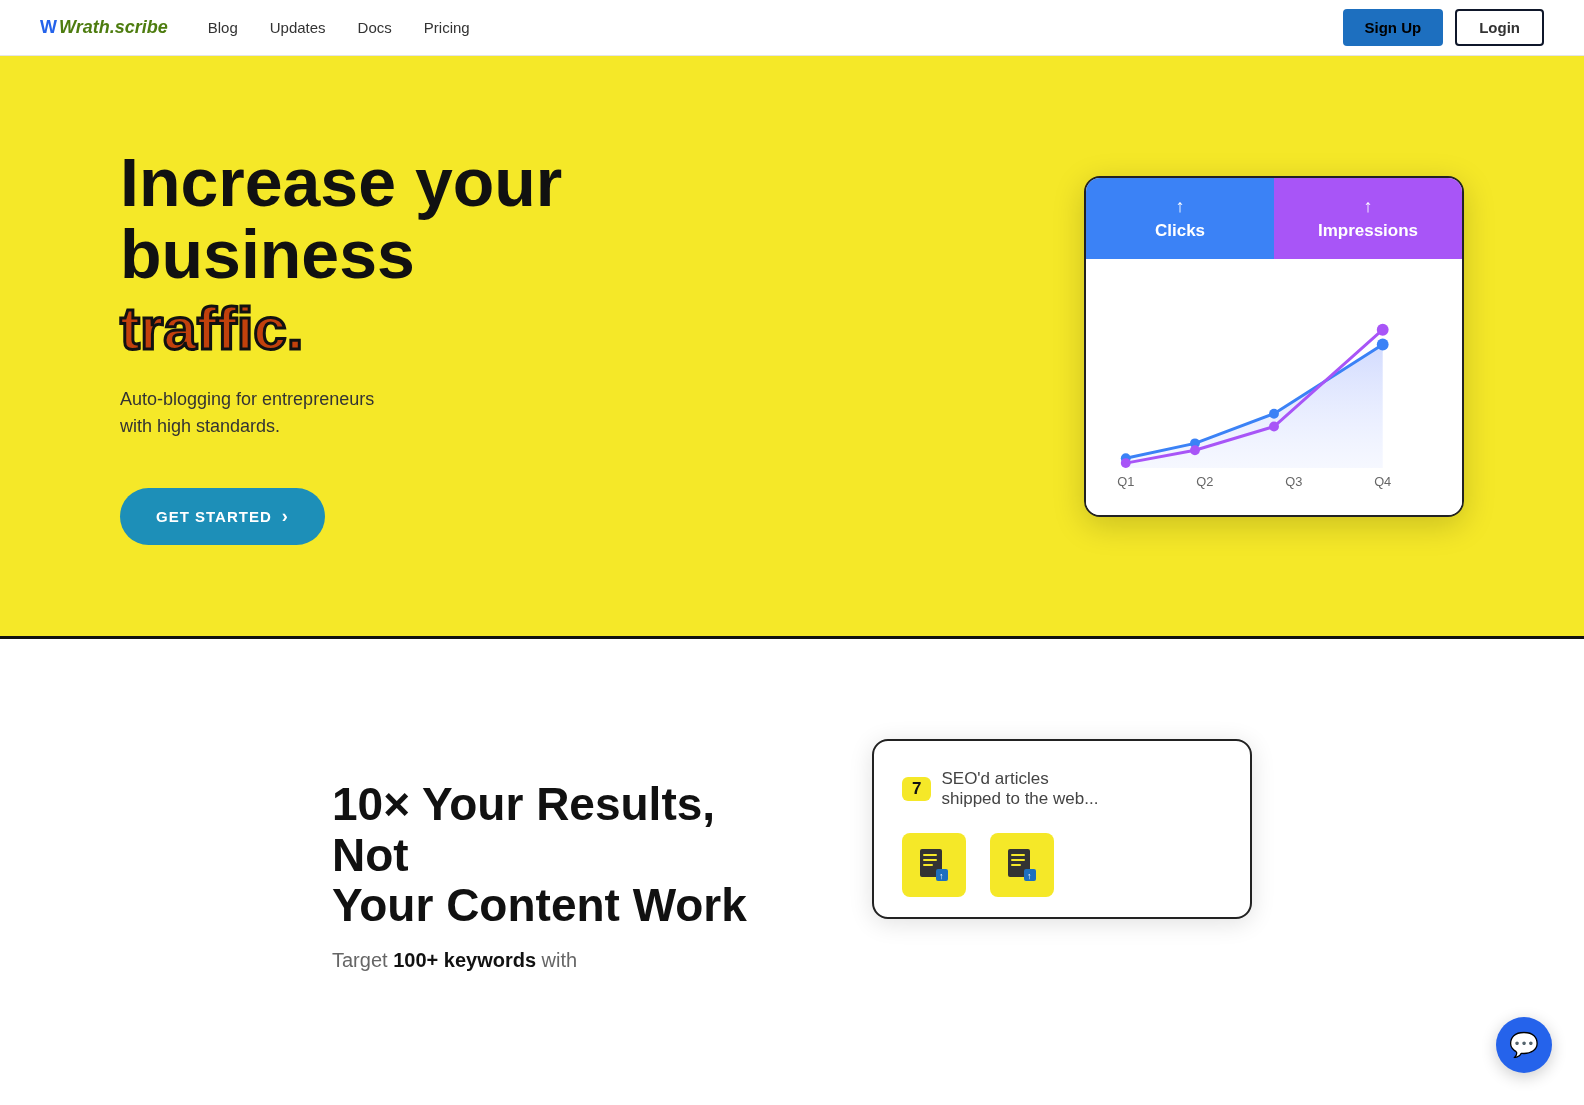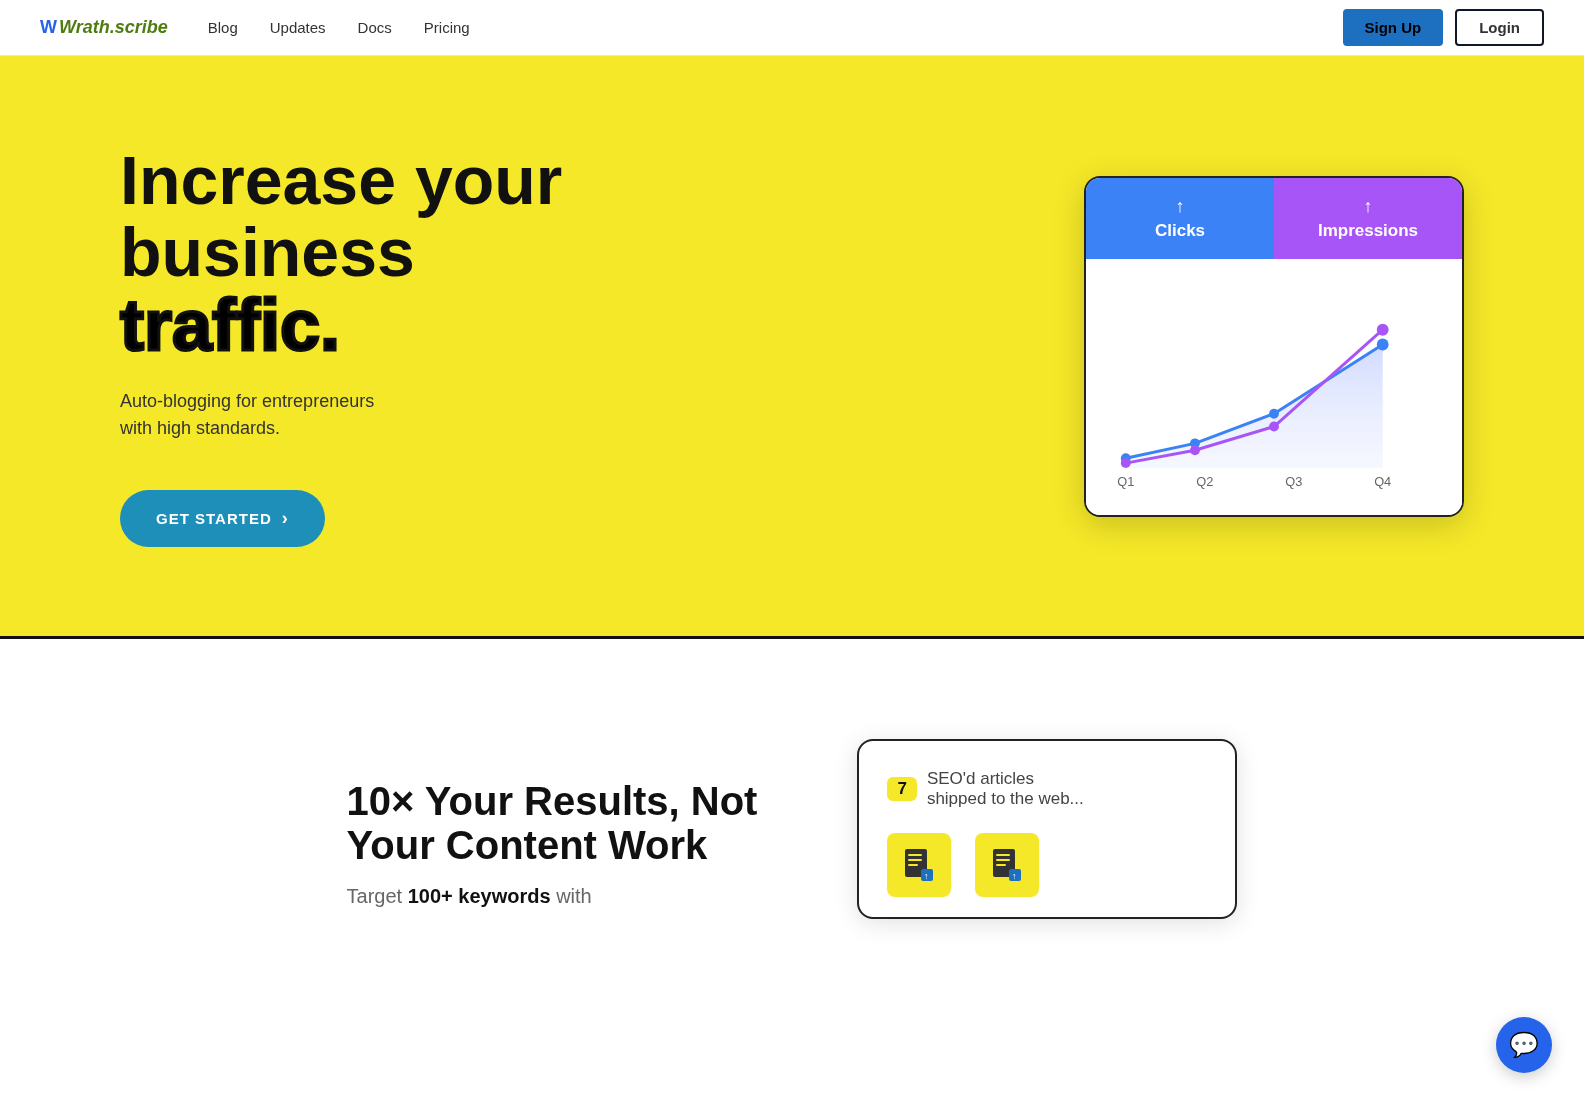--- a/index.html
+++ b/index.html
@@ -60,22 +60,22 @@
     .hero-text { max-width: 480px; }
     .hero-heading {
       font-size: 68px;
       font-weight: 900;
       line-height: 1.05;
       color: #111;
       margin-bottom: 24px;
     }
     .hero-heading .traffic {
       -webkit-text-stroke: 3px #111;
-      color: #000000;
-      font-size: 72px;
+      color: #c2410c;
+      font-size: 60px;
     }
     .hero-sub {
       font-size: 18px;
       color: #333;
       margin-bottom: 48px;
       line-height: 1.5;
     }
     .btn-get-started {
       background: #1d8fb8;
       color: #fff;
@@ -135,21 +135,21 @@
       background: #fff;
       display: flex;
       align-items: flex-start;
       justify-content: center;
       padding: 100px 120px 60px 120px;
       gap: 100px;
       border-top: 3px solid #111;
     }
     .section2-text { max-width: 440px; padding-top: 40px; }
     .section2-heading {
-      font-size: 40px;
+      font-size: 46px;
       font-weight: 900;
       color: #111;
       line-height: 1.1;
       margin-bottom: 18px;
     }
     .section2-sub {
       font-size: 20px;
       color: #666;
     }
     .section2-sub strong { color: #111; }

